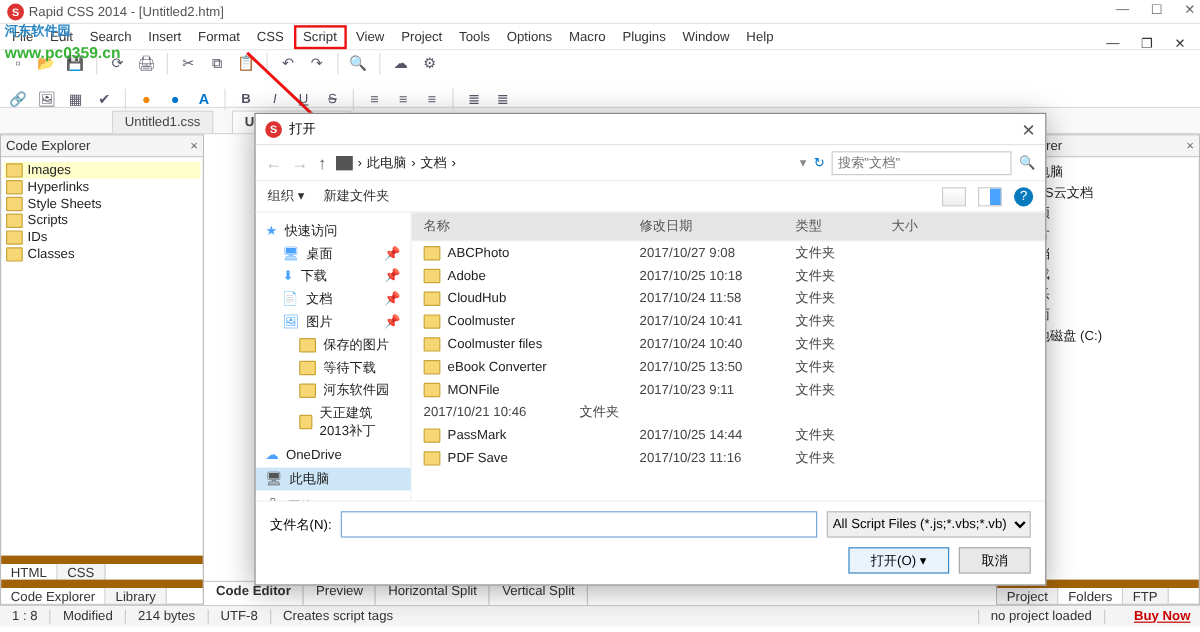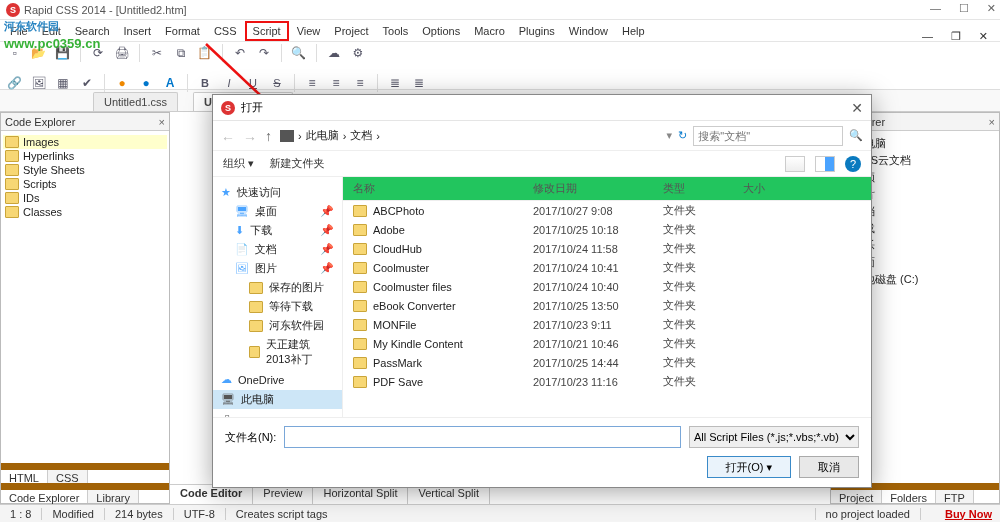--- a/index.html
+++ b/index.html
@@ -69,21 +69,21 @@
 .dlg-tools .r{margin-left:auto;display:flex;gap:10px;align-items:center;}
 .dlg-tools .vbtn{width:20px;height:16px;border:1px solid #ccc;}
 .dlg-tools .help{width:16px;height:16px;border-radius:50%;background:#0a7abf;color:#fff;text-align:center;line-height:16px;}
 .dlg-body{flex:1;display:flex;overflow:hidden;}
 .dlg-side{width:130px;border-right:1px solid #eee;overflow:auto;padding:4px 0;}
 .dlg-side .srow{display:flex;align-items:center;gap:6px;padding:2px 8px;color:#222;}
 .dlg-side .srow.sel{background:#cde6f7;}
 .dlg-side .grp{margin-top:2px;}
 .dlg-side .sub{padding-left:22px;}
 .dlg-list{flex:1;overflow:auto;}
-.dlg-hdr{display:flex;padding:4px 10px;color:#555;border-bottom:1px solid #eee;position:sticky;top:0;background:#22c55e;}
+.dlg-hdr{display:flex;padding:4px 10px;color:#555;border-bottom:1px solid #eee;position:sticky;top:0;background:#e5e5e5;}
 .dlg-hdr .c1{width:180px;}
 .dlg-hdr .c2{width:130px;}
 .dlg-hdr .c3{width:80px;}
 .dlg-hdr .c4{width:60px;}
 .lrow{display:flex;padding:2px 10px;color:#222;align-items:center;}
 .lrow .c1{width:180px;display:flex;align-items:center;gap:6px;}
 .lrow .c2{width:130px;color:#444;}
 .lrow .c3{width:80px;color:#444;}
 .dlg-foot{height:70px;border-top:1px solid #eee;padding:8px 12px;display:flex;flex-direction:column;gap:8px;}
 .dlg-foot .fn{display:flex;align-items:center;gap:8px;}
@@ -463,24 +463,20 @@
           </div>
           <div class="lrow">
             <div class="c1">
               <span class="fico folder"></span>
               <span>MONFile</span>
             </div>
             <div class="c2">2017/10/23 9:11</div>
             <div class="c3">文件夹</div>
           </div>
           <div class="lrow">
-            <div class="c1">
-              <span class="fico folder"></span>
-              <span>My Kindle Content</span>
-            </div>
             <div class="c2">2017/10/21 10:46</div>
             <div class="c3">文件夹</div>
           </div>
           <div class="lrow">
             <div class="c1">
               <span class="fico folder"></span>
               <span>PassMark</span>
             </div>
             <div class="c2">2017/10/25 14:44</div>
             <div class="c3">文件夹</div>

